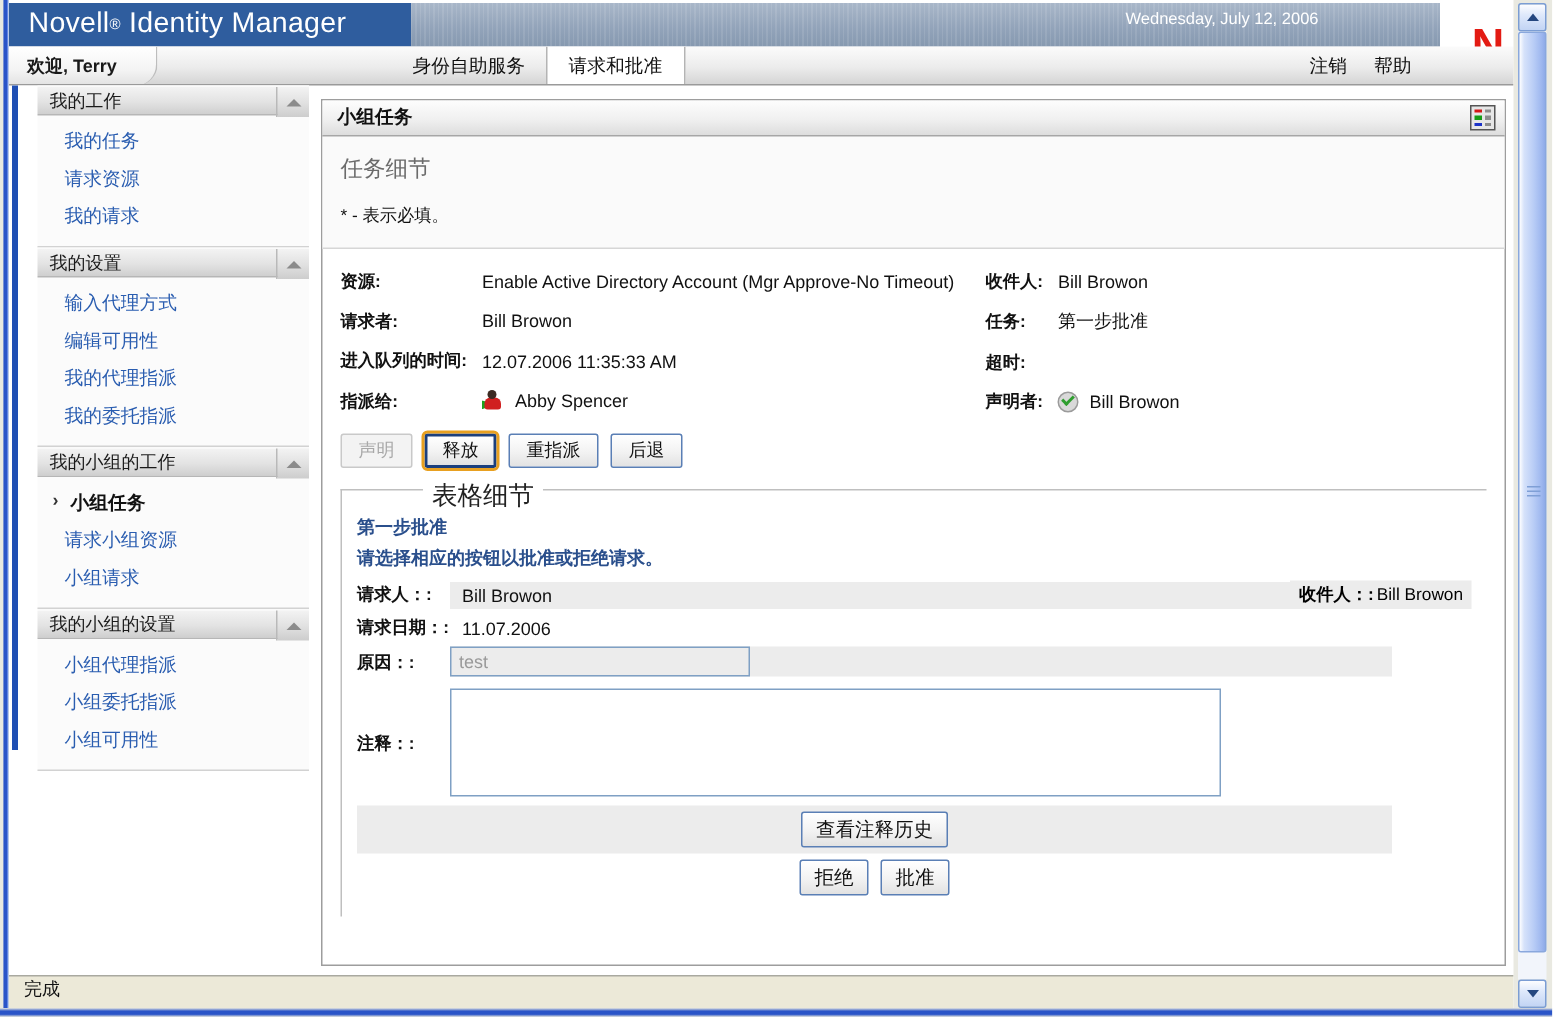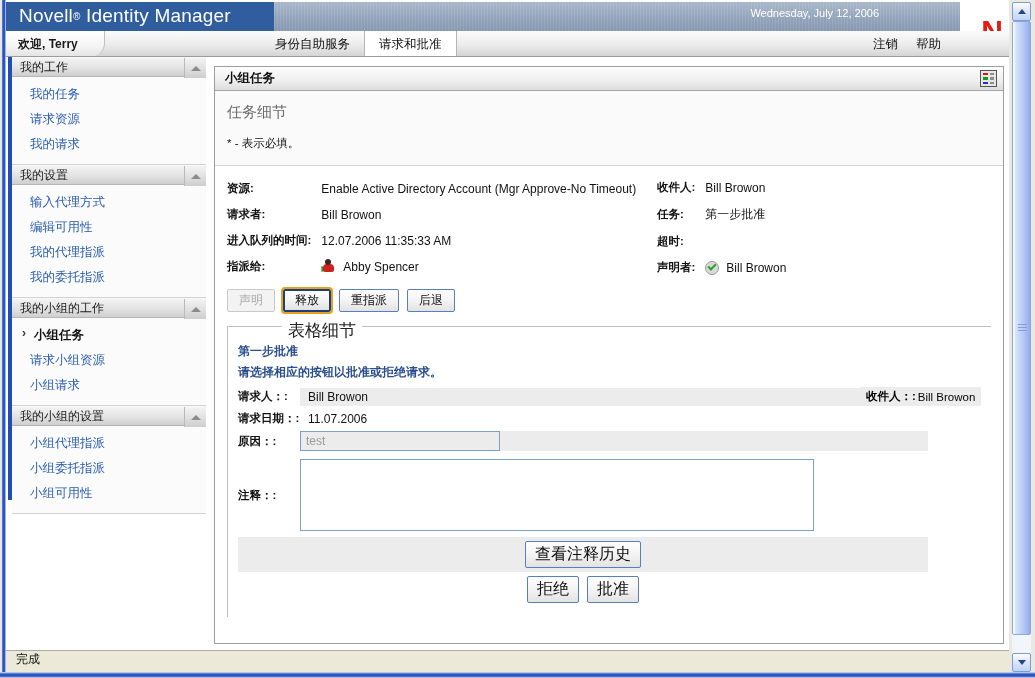--- a/index.html
+++ b/index.html
@@ -131,21 +131,21 @@
 
   
   .sidebar {
     position: absolute; left: 8px; top: 57px; width: 198px; height: 584px;
     background: #ffffff;
   }
   .side-accent {
     position: absolute; left: 0; top: 0; width: 4px; height: 443px;
     background: #1f4fb4;
   }
-  .side-section { margin-left: 4px; }
+  .side-section { margin-left: 17px; }
   .side-head {
     position: relative; height: 20px;
     background: linear-gradient(to bottom,#f3f3f3,#e3e3e3 55%,#cfcfcf);
     border-top: 1px solid #fafafa; border-bottom: 1px solid #b6b6b6;
     display: flex; align-items: center;
     padding-left: 8px;
     font-size: 12px; color: #1a1a1a;
   }
   .side-collapse {
     position: absolute; right: 0; top: 0; width: 22px; height: 20px;
@@ -194,21 +194,21 @@
 
   .panel-sub {
     background: #fafafa; padding: 12px 0 0 12px;
     border-bottom: 1px solid #d6d6d6;
   }
   .sub-title { font-size: 15px; color: #6b6b6b; }
   .req-note { font-size: 11.5px; color: #111; padding: 14px 0 14px 0; }
 
   
   .details {
-    display: flex; padding: 14px 0 6px 12px; font-size: 12px; align-items: center;
+    display: flex; padding: 14px 0 6px 12px; font-size: 12px;
   }
   .dcol { display: grid; grid-template-columns: auto 1fr; row-gap: 11px; column-gap: 10px; align-items: center; }
   .dcol.left { width: 430px; }
   .dlabel { color: #111; font-weight: bold; font-size: 11.5px; white-space: nowrap; }
   .dval { color: #111; font-size: 12px; }
   .user-chip { display: flex; align-items: center; gap: 7px; }
   .avatar-icon { width: 15px; height: 15px; position: relative; flex: none; }
   .avatar-icon .head { position: absolute; left: 4px; top: 0; width: 6px; height: 6px; background: #3c2a22; border-radius: 50%; }
   .avatar-icon .body { position: absolute; left: 2px; top: 5px; width: 11px; height: 8px; background: #d02020; border-radius: 4px 4px 2px 2px; }
   .avatar-icon .flag { position: absolute; left: 0; top: 7px; width: 8px; height: 6px; background: #1da01d; clip-path: polygon(0 0,100% 50%,0 100%); }
@@ -226,21 +226,21 @@
   
   .btn-row { display: flex; gap: 8px; padding: 8px 0 10px 12px; }
   .btn {
     font-family: "Liberation Sans", sans-serif; font-size: 12px;
     padding: 2px 11px; cursor: pointer;
     background: linear-gradient(to bottom,#ffffff,#f2f2f2 55%,#e2e2e2);
     border: 1px solid #5a7fb5; border-radius: 2px; color: #111;
   }
   .btn.disabled { color: #a8a8a8; border-color: #c9c9c9; background: #f3f3f3; cursor: default; }
   .btn.focus { border: 2px solid #1b3f7d; outline: 2px solid #e8a020; outline-offset: 0px; padding: 1px 10px; }
-  .btn.small { font-size: 16px; padding: 2px 9px; }
+  .btn.small { font-size: 13px; padding: 2px 9px; }
 
   
   .fs {
     margin: 4px 12px 0 12px; border: 1px solid #bfbfbf; border-right: 0; border-bottom: 0;
     padding: 0 0 10px 0; position: relative;
   }
   .fs-legend {
     position: absolute; left: 10px; top: -8px; background: #fff; padding: 0 6px;
     font-size: 17px; color: #222; margin-left: 44px;
   }

